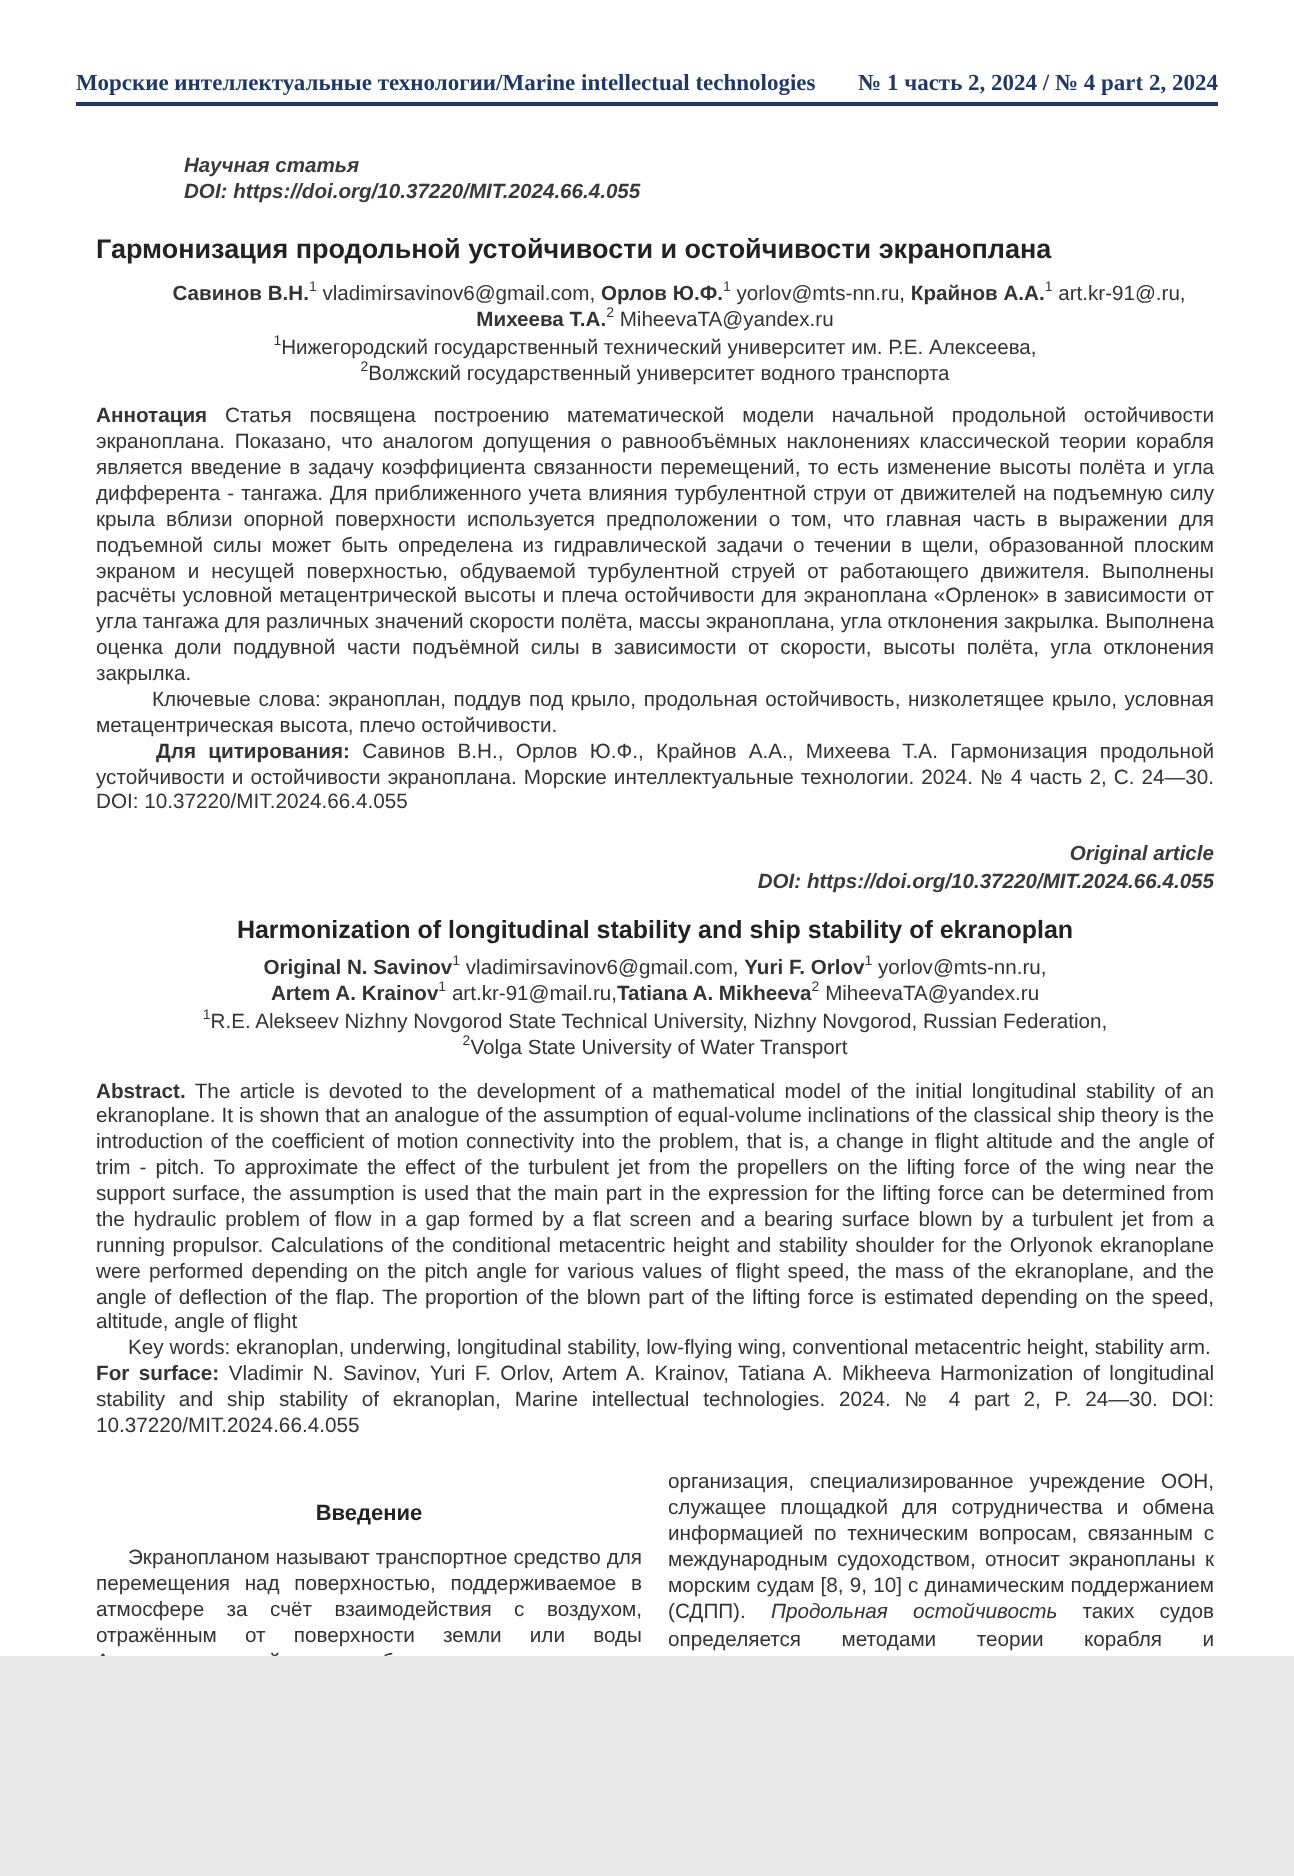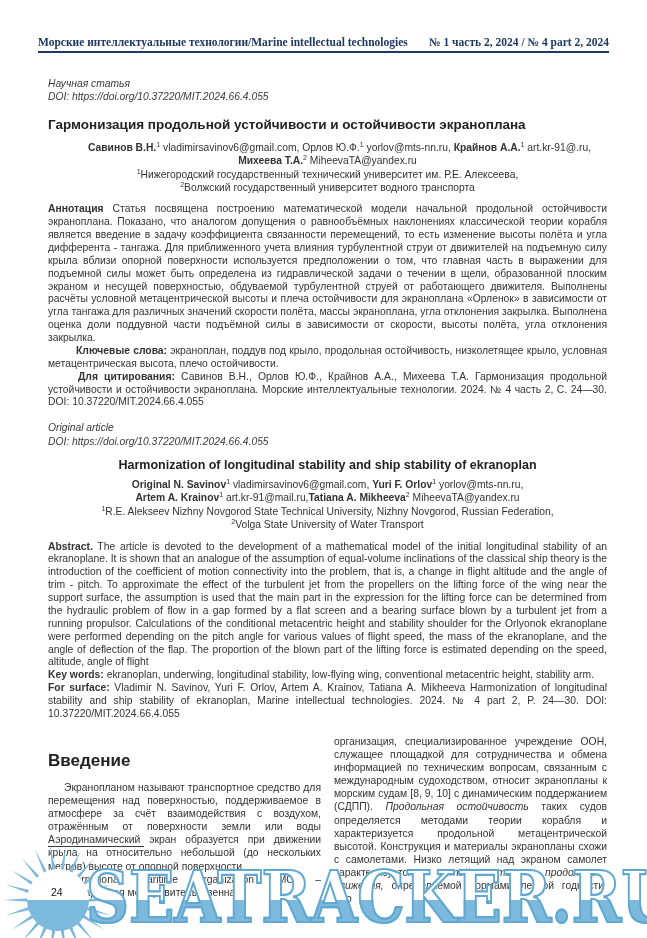--- a/index.html
+++ b/index.html
@@ -1,37 +1,37 @@
 <!DOCTYPE html>
 <html><head>
 <meta charset="utf-8">
 <style>
   html,body{margin:0;padding:0;background:#e8e8e8;}
   .page{
-    position:relative;width:647px;height:938px;margin:0 auto;background:#ffffff;
+    position:relative;width:647px;height:828px;margin:0 auto;background:#ffffff;
     font-family:"Liberation Sans", sans-serif;color:#2f2f2f;overflow:hidden;
   }
   
   .jheader{
     margin:36px 38px 0 38px;display:flex;justify-content:space-between;align-items:flex-end;
     border-bottom:2px solid #1F3864;padding-bottom:3px;
     font-family:"Liberation Serif", serif;font-weight:bold;color:#1F3864;font-size:11.5px;
   }
   .content{margin:24px 40px 0 48px;}
-  .meta{font-style:italic;font-weight:normal;font-size:10.3px;line-height:1.3;color:#3a3a3a;}
+  .meta{font-style:italic;font-weight:bold;font-size:10.3px;line-height:1.3;color:#3a3a3a;margin-left:44px;}
   .title-ru{text-align:left;font-weight:bold;font-size:13.5px;color:#222;margin:13px 0 9px 0;}
   .title-en{text-align:center;font-weight:bold;font-size:12.5px;color:#222;margin:10px 0 6px 0;}
   .centerline{text-align:center;font-size:10.3px;line-height:1.3;color:#333;}
   .block{margin-top:9px;}
   .para{text-align:justify;font-size:10.35px;line-height:1.245;color:#333;margin:0;}
   sup{font-size:7px;line-height:0;}
   
   .columns{display:flex;gap:13px;margin:14px 40px 0 48px;}
   .col{flex:1;min-width:0;}
-  .intro-heading{text-align:left;font-weight:bold;font-size:17px;color:#222;margin:16px 0 10px 0;}
+  .intro-heading{text-align:center;font-weight:bold;font-size:11px;color:#222;margin:16px 0 10px 0;}
   .bodypara{text-align:justify;font-size:10.35px;line-height:1.27;color:#333;margin:0;text-indent:16px;}
   
   .footnote-rule{position:absolute;left:48px;top:846px;width:96px;border-top:1.5px solid #3a3a3a;}
   .copyright{position:absolute;left:48px;top:851px;font-size:9.8px;color:#333;z-index:4;}
   .pagenum{position:absolute;left:51px;top:886px;font-size:10.5px;color:#1a1a1a;z-index:6;}
   
   .watermark{
     position:absolute;left:86px;top:855px;z-index:2;white-space:nowrap;
     font-family:"DejaVu Serif", serif;font-weight:bold;font-size:64px;letter-spacing:0px;
     transform:scale(0.93,1.12);transform-origin:left top;
@@ -53,46 +53,46 @@
 
   <div class="content">
 
     <div class="meta">
       <div>Научная статья</div>
       <div>DOI: https://doi.org/10.37220/MIT.2024.66.4.055</div>
     </div>
 
     <div class="title-ru">Гармонизация продольной устойчивости и остойчивости экраноплана</div>
 
-    <div class="centerline"><span style="font-weight: bold; margin-left: 24px;">Савинов В.Н.</span><sup>1</sup><span> vladimirsavinov6@gmail.com, </span><span style="font-weight: normal;">Орлов Ю.Ф.</span><sup>1</sup><span> yorlov@mts-nn.ru, </span><span style="font-weight: bold;">Крайнов А.А.</span><sup>1</sup><span> art.kr-91@.ru,</span></div>
+    <div class="centerline"><span style="font-weight: bold; margin-left: 24px;">Савинов В.Н.</span><sup>1</sup><span> vladimirsavinov6@gmail.com, </span><span style="font-weight: bold;">Орлов Ю.Ф.</span><sup>1</sup><span> yorlov@mts-nn.ru, </span><span style="font-weight: bold;">Крайнов А.А.</span><sup>1</sup><span> art.kr-91@.ru,</span></div>
     <div class="centerline"><span style="font-weight: bold;">Михеева Т.А.</span><sup>2</sup><span> MiheevaTA@yandex.ru</span></div>
     <div class="centerline"><sup>1</sup><span>Нижегородский государственный технический университет им. Р.Е. Алексеева,</span></div>
     <div class="centerline"><sup>2</sup><span>Волжский государственный университет водного транспорта</span></div>
 
     <div class="block">
       <p class="para"><span style="font-weight: bold;">Аннотация</span><span> Статья посвящена построению математической модели начальной продольной остойчивости экраноплана. Показано, что аналогом допущения о равнообъёмных наклонениях классической теории корабля является введение в задачу коэффициента связанности перемещений, то есть изменение высоты полёта и угла дифферента - тангажа. Для приближенного учета влияния турбулентной струи от движителей на подъемную силу крыла вблизи опорной поверхности используется предположении о том, что главная часть в выражении для подъемной силы может быть определена из гидравлической задачи о течении в щели, образованной плоским экраном и несущей поверхностью, обдуваемой турбулентной струей от работающего движителя. Выполнены расчёты условной метацентрической высоты и плеча остойчивости для экраноплана «Орленок» в зависимости от угла тангажа для различных значений скорости полёта, массы экраноплана, угла отклонения закрылка. Выполнена оценка доли поддувной части подъёмной силы в зависимости от скорости, высоты полёта, угла отклонения закрылка.</span></p>
-      <p class="para"><span style="font-weight: bold; padding-left: 28px;">Ключевые слова:</span><span> экраноплан, поддув под крыло, продольная остойчивость, низколетящее крыло, условная метацентрическая высота, плечо остойчивости.</span></p>
+      <p class="para"><span style="font-weight: normal; padding-left: 28px;">Ключевые слова:</span><span> экраноплан, поддув под крыло, продольная остойчивость, низколетящее крыло, условная метацентрическая высота, плечо остойчивости.</span></p>
       <p class="para"><span style="font-weight: bold; margin-left: 30px;">Для цитирования:</span><span> Савинов В.Н., Орлов Ю.Ф., Крайнов А.А., Михеева Т.А. Гармонизация продольной устойчивости и остойчивости экраноплана. Морские интеллектуальные технологии. 2024. № 4 часть 2, С. 24—30. DOI: 10.37220/MIT.2024.66.4.055</span></p>
     </div>
 
-    <div class="meta" style="margin-top:12px;">
+    <div class="meta" style="margin-top:12px;text-align:right;">
       <div>Original article</div>
       <div>DOI: https://doi.org/10.37220/MIT.2024.66.4.055</div>
     </div>
 
     <div class="title-en">Harmonization of longitudinal stability and ship stability of ekranoplan</div>
 
     <div class="centerline"><span style="font-weight: bold;">Original N. Savinov</span><sup>1</sup><span> vladimirsavinov6@gmail.com, </span><span style="font-weight: bold;">Yuri F. Orlov</span><sup>1</sup><span> yorlov@mts-nn.ru,</span></div>
     <div class="centerline"><span style="font-weight: bold;">Artem A. Krainov</span><sup>1</sup><span> art.kr-91@mail.ru,</span><span style="font-weight: bold;">Tatiana A. Mikheeva</span><sup>2</sup><span> MiheevaTA@yandex.ru</span></div>
     <div class="centerline"><sup>1</sup><span>R.E. Alekseev Nizhny Novgorod State Technical University, Nizhny Novgorod, Russian Federation,</span></div>
     <div class="centerline"><sup>2</sup><span>Volga State University of Water Transport</span></div>
 
     <div class="block">
       <p class="para"><span style="font-weight: bold;">Abstract.</span><span> The article is devoted to the development of a mathematical model of the initial longitudinal stability of an ekranoplane. It is shown that an analogue of the assumption of equal-volume inclinations of the classical ship theory is the introduction of the coefficient of motion connectivity into the problem, that is, a change in flight altitude and the angle of trim - pitch. To approximate the effect of the turbulent jet from the propellers on the lifting force of the wing near the support surface, the assumption is used that the main part in the expression for the lifting force can be determined from the hydraulic problem of flow in a gap formed by a flat screen and a bearing surface blown by a turbulent jet from a running propulsor. Calculations of the conditional metacentric height and stability shoulder for the Orlyonok ekranoplane were performed depending on the pitch angle for various values of flight speed, the mass of the ekranoplane, and the angle of deflection of the flap. The proportion of the blown part of the lifting force is estimated depending on the speed, altitude, angle of flight</span></p>
-      <p class="para"><span style="font-weight: bold;">Key words:</span><span> ekranoplan, underwing, longitudinal stability, low-flying wing, conventional metacentric height, stability arm.</span></p>
+      <p class="para"><span style="font-weight: normal; margin-left: 16px;">Key words:</span><span> ekranoplan, underwing, longitudinal stability, low-flying wing, conventional metacentric height, stability arm.</span></p>
       <p class="para"><span style="font-weight: bold;">For surface:</span><span> Vladimir N. Savinov, Yuri F. Orlov, Artem A. Krainov, Tatiana A. Mikheeva Harmonization of longitudinal stability and ship stability of ekranoplan, Marine intellectual technologies. 2024. № 4 part 2, P. 24—30. DOI: 10.37220/MIT.2024.66.4.055</span></p>
     </div>
 
   </div>
 
   <div class="columns">
     <div class="col">
       <div class="intro-heading">Введение</div>
       <p class="bodypara">Экранопланом называют транспортное средство для перемещения над поверхностью, поддерживаемое в атмосфере за счёт взаимодействия с воздухом, отражённым от поверхности земли или воды Аэродинамический экран образуется при движении крыла на относительно небольшой (до нескольких метров) высоте от опорной поверхности.</p>
       <p class="bodypara">International Maritime Organization (IMO) – международная межправительственная</p>

